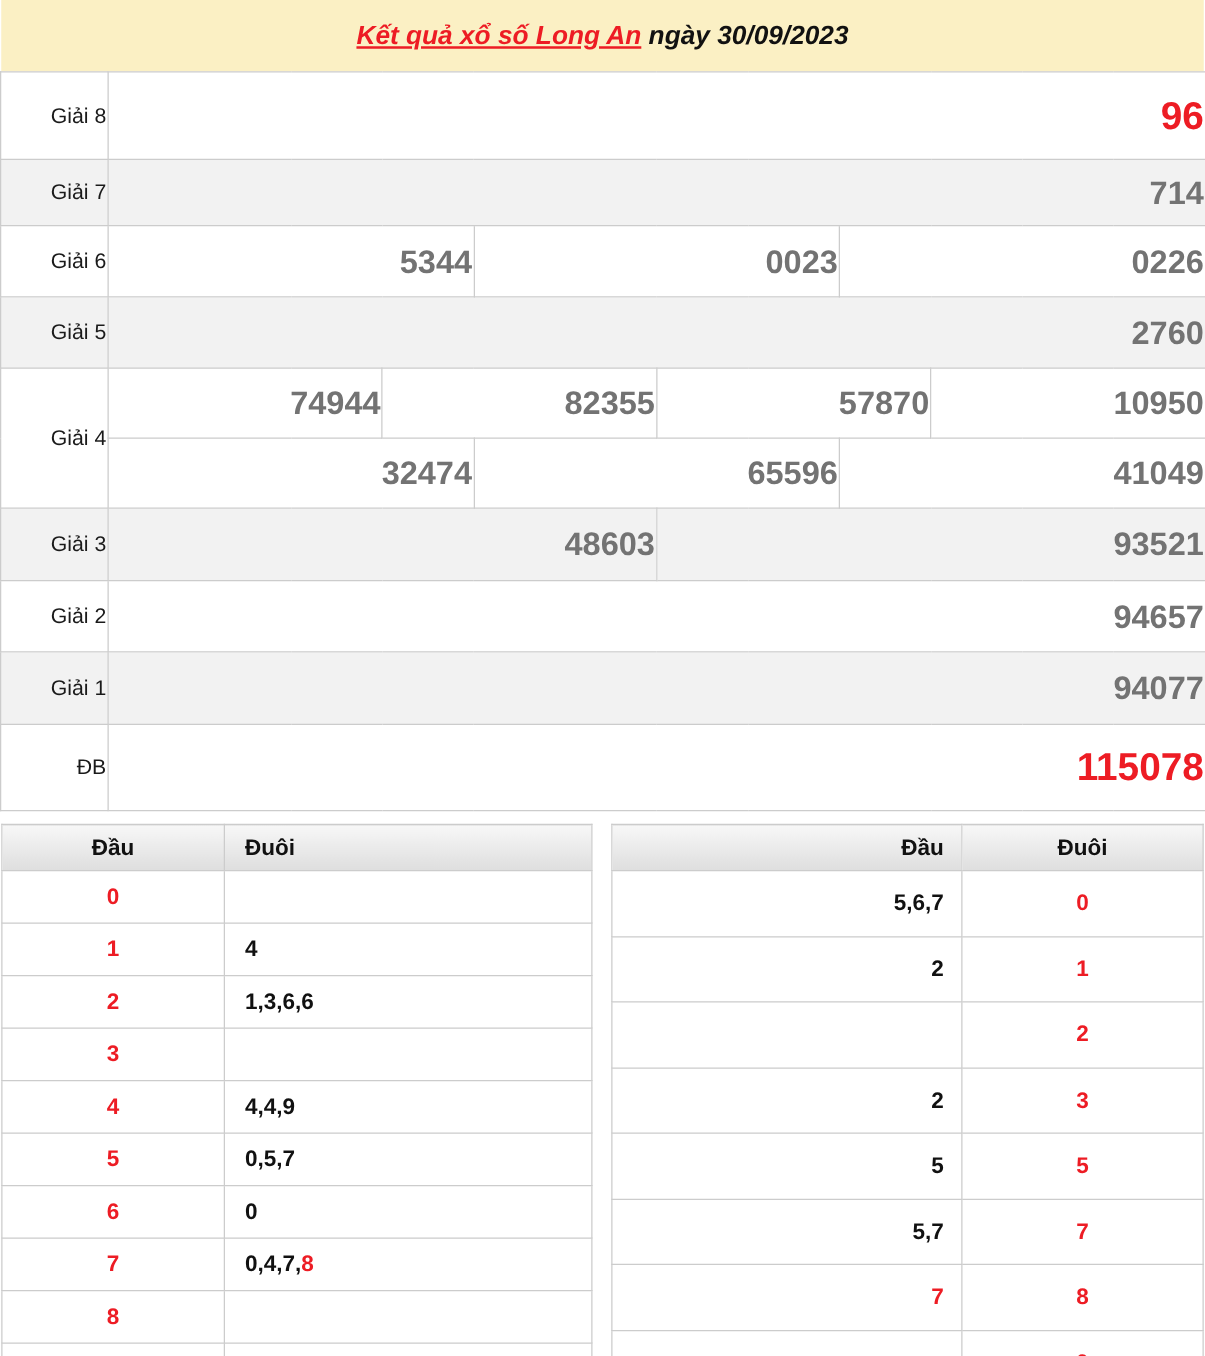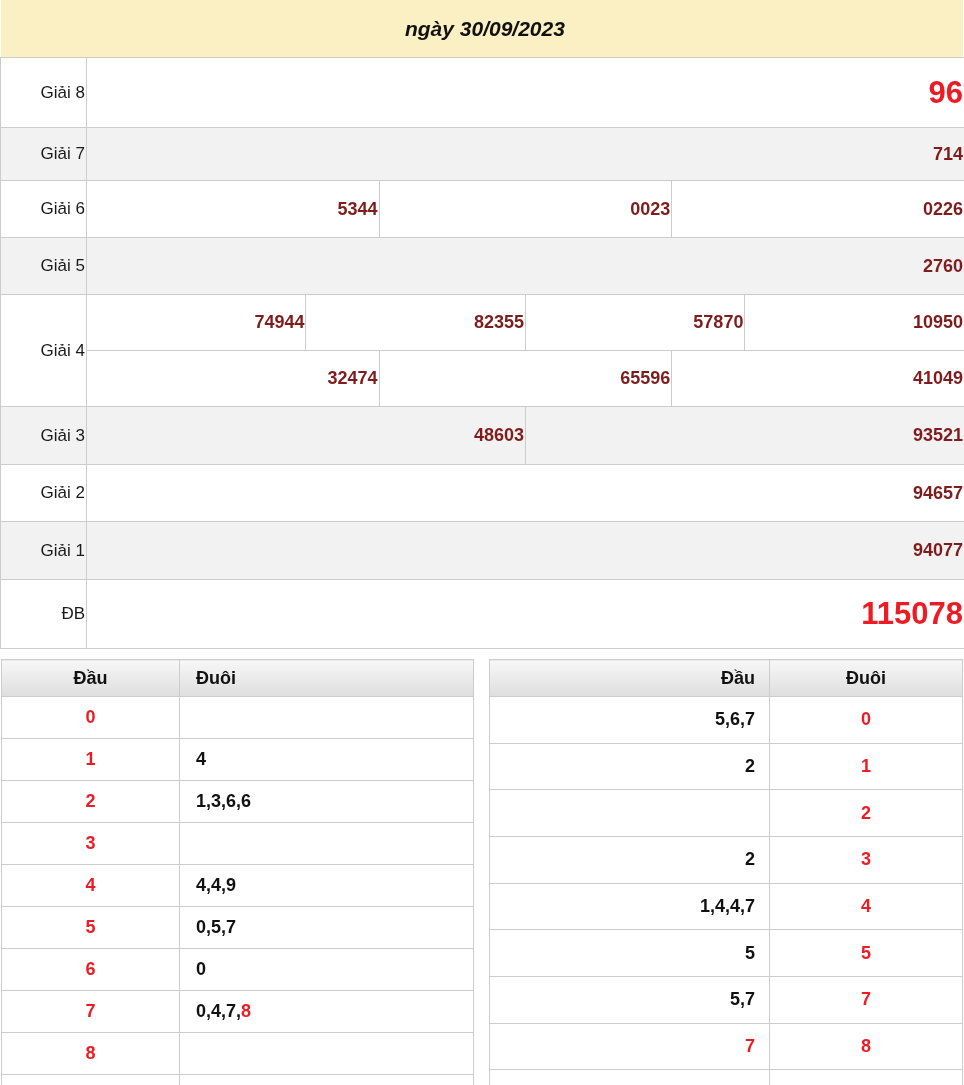--- a/index.html
+++ b/index.html
@@ -31,21 +31,21 @@
   .prize-table td{
     border:1px solid var(--border);
     text-align:right;vertical-align:middle;
     overflow:hidden;
   }
   .prize-table td.lbl{
     font-size:17px;font-weight:normal;color:#1a1a1a;
     background:inherit;
   }
   .prize-table td.val{
-    font-size:18px;font-weight:bold;color:#7f1d1d;
+    font-size:26px;font-weight:bold;color:#737373;
   }
   .prize-table td.val.big{
     font-size:31px;color:var(--red);border-radius:11px;
   }
   tr.rowwhite{background:#ffffff;}
   tr.rowgray{background:var(--rowgray);}
   
   .stats-wrap{
     margin-top:10px;
     display:flex;justify-content:space-between;
@@ -71,21 +71,21 @@
   .c-left{text-align:left;padding-left:16px;}
   .c-right{text-align:right;padding-right:14px;}
   .digit-red{color:var(--red);}
   .val-black{color:#111;}
   .seg-red{color:var(--red);}
 </style>
 </head>
 <body>
 
 <div class="title-bar">
-  <span class="t-black"> ngày 30/09/2023</span>
+  <span class="t-red">Kết quả xổ số Long An</span><span class="t-black"> ngày 30/09/2023</span>
 </div>
 
 <table class="prize-table">
   <colgroup id="prize-cols">
       <col style="width: 86px;">
       <col style="width: 73.1667px;">
       <col style="width: 73.1667px;">
       <col style="width: 73.1667px;">
       <col style="width: 73.1667px;">
       <col style="width: 73.1667px;">
@@ -226,24 +226,20 @@
         </tr>
         <tr>
           <td class="c-right"></td>
           <td class="c-center digit-red">2</td>
         </tr>
         <tr>
           <td class="c-right"><span class="val-black">2</span></td>
           <td class="c-center digit-red">3</td>
         </tr>
         <tr>
-          <td class="c-right"><span class="val-black">1,4,4,7</span></td>
-          <td class="c-center digit-red">4</td>
-        </tr>
-        <tr>
           <td class="c-right"><span class="val-black">5</span></td>
           <td class="c-center digit-red">5</td>
         </tr>
         <tr>
           <td class="c-right"><span class="val-black">5,7</span></td>
           <td class="c-center digit-red">7</td>
         </tr>
         <tr>
           <td class="c-right"><span class="seg-red">7</span></td>
           <td class="c-center digit-red">8</td>

